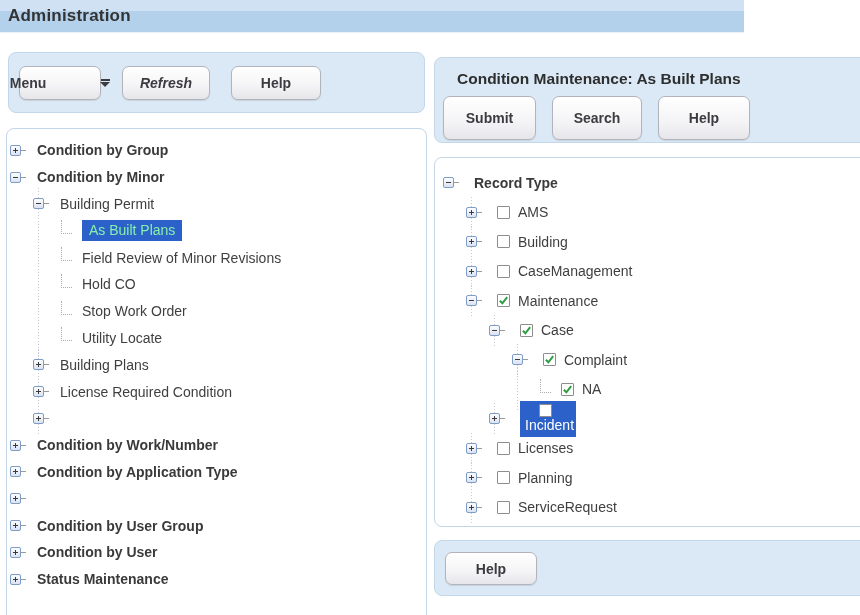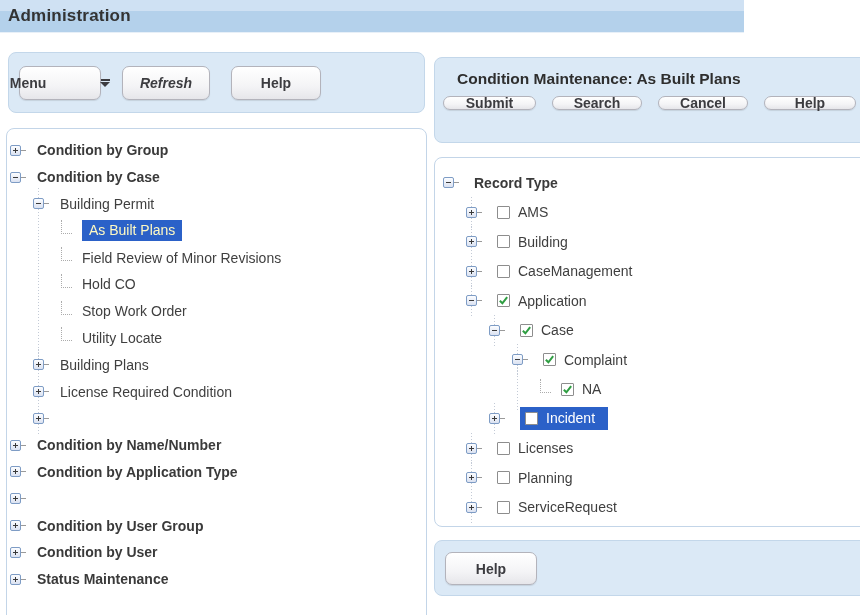--- a/index.html
+++ b/index.html
@@ -69,21 +69,21 @@
     width: 0; height: 0;
     border-left: 5px solid transparent; border-right: 5px solid transparent;
     border-top: 5px solid #3c3c40;
   }
 
   .right-header-panel .paneltitle {
     padding: 12px 0 0 22px;
     font-size: 15.5px; font-weight: bold; color: #2e2e2e;
   }
   .right-header-panel .btnrow { display: flex; gap: 16px; padding: 8px 0 0 8px; }
-  .right-header-panel .btn { height: 14px; }
+  .right-header-panel .btn { height: 44px; }
   .btn-submit { width: 93px; }
   .btn-search { width: 90px; }
   .btn-cancel { width: 90px; }
   .btn-help-r { width: 92px; }
 
   .right-footer-panel .btn { position: absolute; left: 10px; top: 11px; width: 92px; height: 33px; }
 
   
   .trow { display: flex; align-items: center; white-space: nowrap; }
   .tree-left  .trow { height: 26.8px; }
@@ -120,27 +120,28 @@
   .cbox {
     flex: none; width: 13px; height: 13px;
     border: 1px solid #8d8d8d; border-radius: 1px; background: #ffffff;
     display: inline-flex; align-items: center; justify-content: center;
     margin-right: 8px;
   }
 
   .tlabel { font-size: 14px; color: #3f3f3f; }
   .tlabel.bold { font-weight: bold; color: #3a3a3a; }
   .tlabel.sel {
-    background: var(--selection-blue, #2b61c8); color: #fef9c3;
+    background: var(--selection-blue, #2b61c8); color: #86efac;
     padding: 2px 7px 3px 7px;
   }
   .selwrap {
     display: inline-flex; align-items: center;
     background: var(--selection-blue, #2b61c8);
-    padding: 3px 13px 4px 5px;
+    padding: 3px 2px 4px 5px;
+    flex-direction: column;
   }
   .selwrap .tlabel { color: #ffffff; }
 </style>
 </head>
 <body>
 
 <div class="titlebar">
   <h1>Administration</h1>
 </div>
 
@@ -176,21 +177,21 @@
         <span class="tlabel bold">Condition by Group</span>
       </div>
       <div class="trow">
         <span class="indent" style="width: 0px;"></span>
         <span class="twisty minus">
           <span class="tbox">
             <span class="th"></span>
           </span>
           <span class="tdash"></span>
         </span>
-        <span class="tlabel bold">Condition by Case</span>
+        <span class="tlabel bold">Condition by Minor</span>
       </div>
       <div class="trow">
         <span class="indent" style="width: 23px;"></span>
         <span class="twisty minus guided">
           <span class="tbox">
             <span class="th"></span>
           </span>
           <span class="tdash"></span>
         </span>
         <span class="tlabel">Building Permit</span>
@@ -254,21 +255,21 @@
       </div>
       <div class="trow">
         <span class="indent" style="width: 0px;"></span>
         <span class="twisty plus">
           <span class="tbox">
             <span class="th"></span>
             <span class="tv"></span>
           </span>
           <span class="tdash"></span>
         </span>
-        <span class="tlabel bold">Condition by Name/Number</span>
+        <span class="tlabel bold">Condition by Work/Number</span>
       </div>
       <div class="trow">
         <span class="indent" style="width: 0px;"></span>
         <span class="twisty plus">
           <span class="tbox">
             <span class="th"></span>
             <span class="tv"></span>
           </span>
           <span class="tdash"></span>
         </span>
@@ -322,23 +323,20 @@
 
 <div class="bluepanel right-header-panel">
   <div class="paneltitle">Condition Maintenance: As Built Plans</div>
   <div class="btnrow">
     <button class="btn btn-submit">
       <span>Submit</span>
     </button>
     <button class="btn btn-search">
       <span>Search</span>
     </button>
-    <button class="btn btn-cancel">
-      <span>Cancel</span>
-    </button>
     <button class="btn btn-help-r">
       <span>Help</span>
     </button>
   </div>
 </div>
 
 <div class="whitepanel right-tree-panel">
   <div class="tree-right" id="right-tree">
       <div class="trow">
         <span class="indent" style="width: 0px;"></span>
@@ -392,21 +390,21 @@
           <span class="tbox">
             <span class="th"></span>
           </span>
           <span class="tdash"></span>
         </span>
         <span class="cbox">
           <svg viewBox="0 0 12 12" width="11" height="11" aria-hidden="true">
             <path d="M2 6.2 L4.8 9 L10 2.4" fill="none" style="stroke:var(--check-green,#2f9e42)" stroke-width="2.2"></path>
           </svg>
         </span>
-        <span class="tlabel">Application</span>
+        <span class="tlabel">Maintenance</span>
       </div>
       <div class="trow">
         <span class="indent" style="width: 46px;"></span>
         <span class="twisty minus guided">
           <span class="tbox">
             <span class="th"></span>
           </span>
           <span class="tdash"></span>
         </span>
         <span class="cbox">

